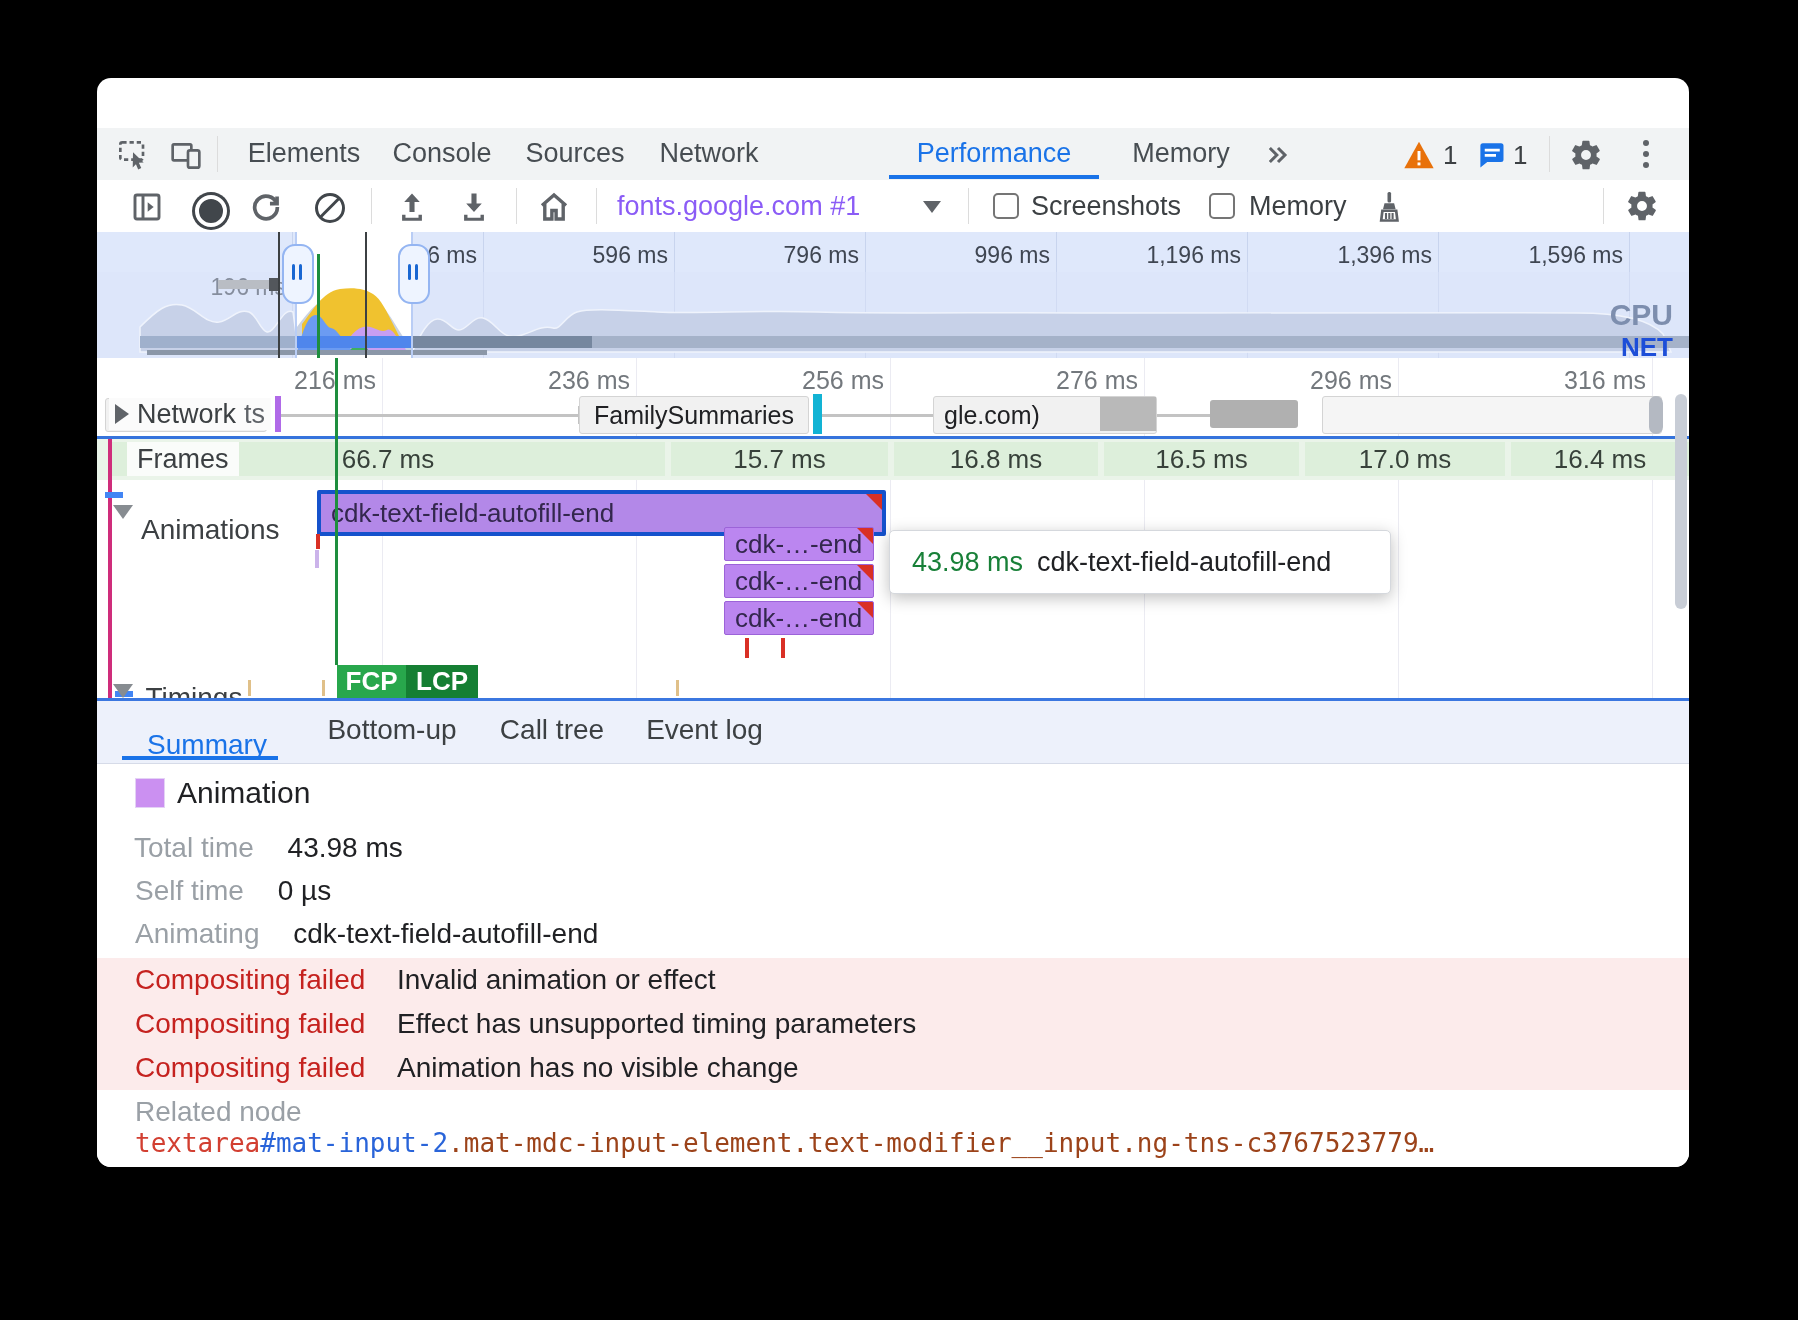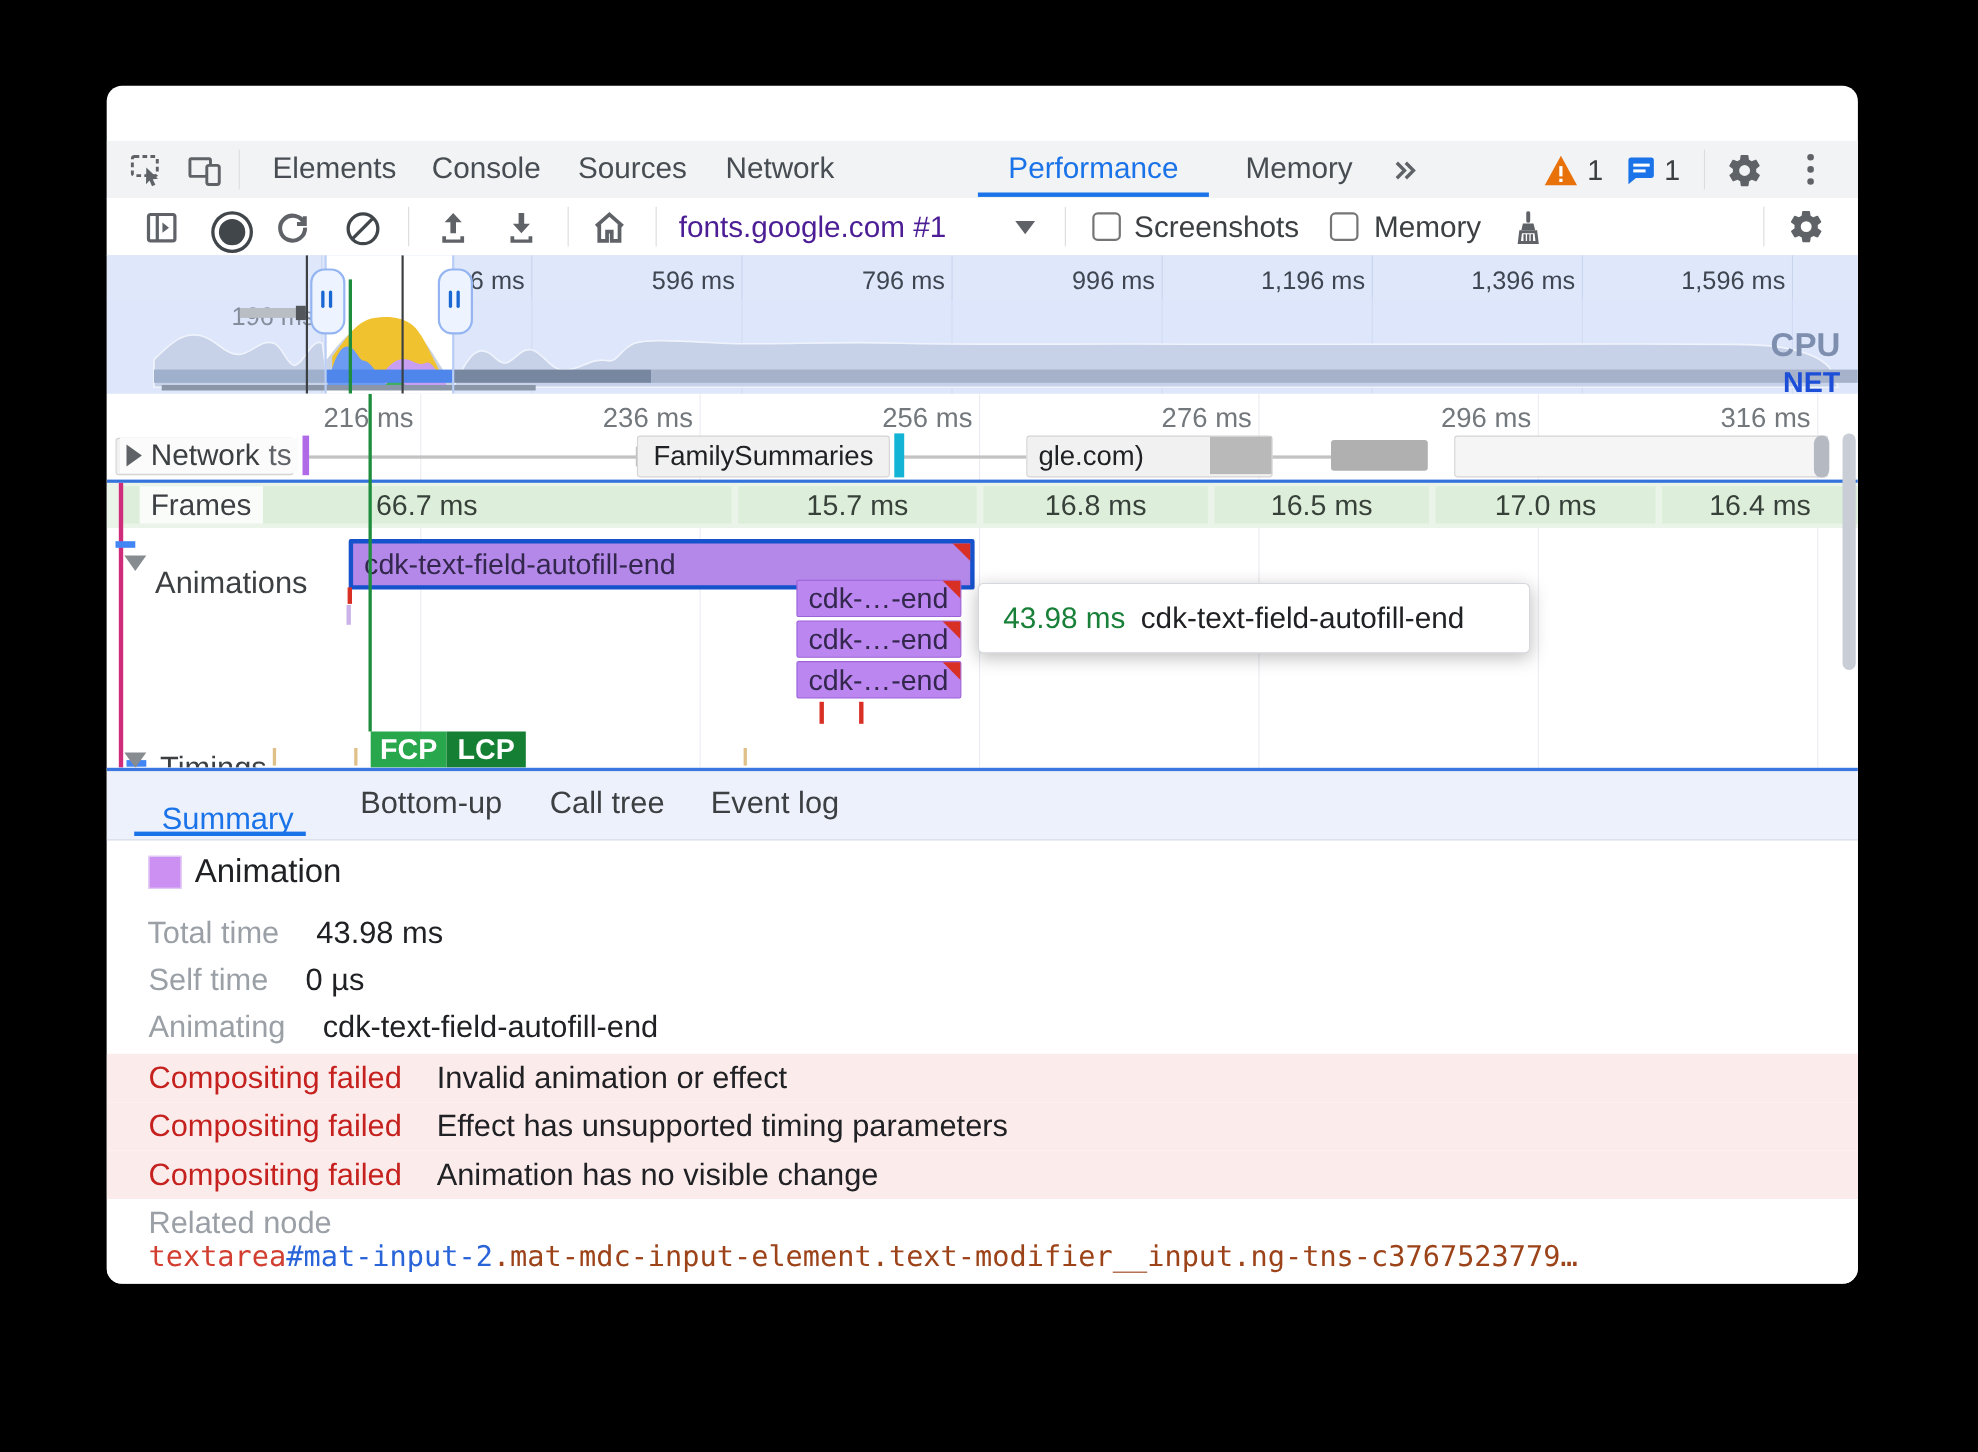--- a/index.html
+++ b/index.html
@@ -15,21 +15,21 @@
   
   .tabbar{left:0;top:50px;width:100%;height:52px;background:#f1f3f4;border-bottom:1px solid #dadce0;}
   .tab{top:0;height:51px;line-height:51px;font-size:27px;color:#474d52;text-align:center;}
   .tab.active{color:#1a73e8;}
   .underline{height:4px;background:#1a73e8;}
   .ico{color:#5f6368;}
   .count{font-size:26px;color:#3c4043;}
   
   .perfbar{left:0;top:102px;width:100%;height:52px;background:#fff;border-bottom:1px solid #e2e2e2;}
   .vdiv{width:1px;background:#dcdcdc;top:8px;height:36px;}
-  .ddl{font-size:27px;color:#4c1d95;top:11px;}
+  .ddl{font-size:27px;color:#8b5cf6;top:11px;}
   .caret{width:0;height:0;border-left:9px solid transparent;border-right:9px solid transparent;
          border-top:12px solid #5f6368;top:21px;}
   .cbx{width:22px;height:22px;border:2.5px solid #757575;border-radius:5px;top:13px;background:#fff;}
   .cblab{font-size:27px;color:#3c4043;top:11px;}
   .record{width:24px;height:24px;border-radius:50%;background:#41464b;border:4px solid #fff;
           box-shadow:0 0 0 3px #41464b;top:15px;}
   .block{width:24px;height:24px;border:3px solid #41464b;border-radius:50%;top:13px;}
   .block::after{content:"";position:absolute;left:-1px;top:10px;width:26px;height:3px;background:#41464b;
           transform:rotate(-45deg);}
   

